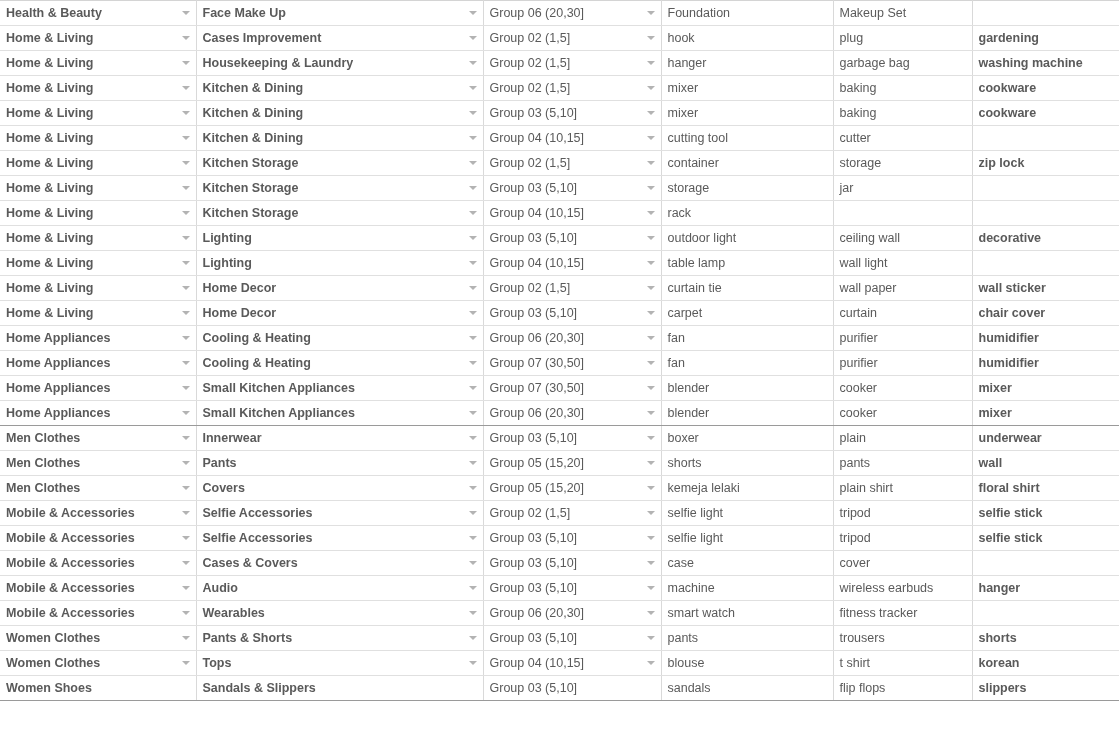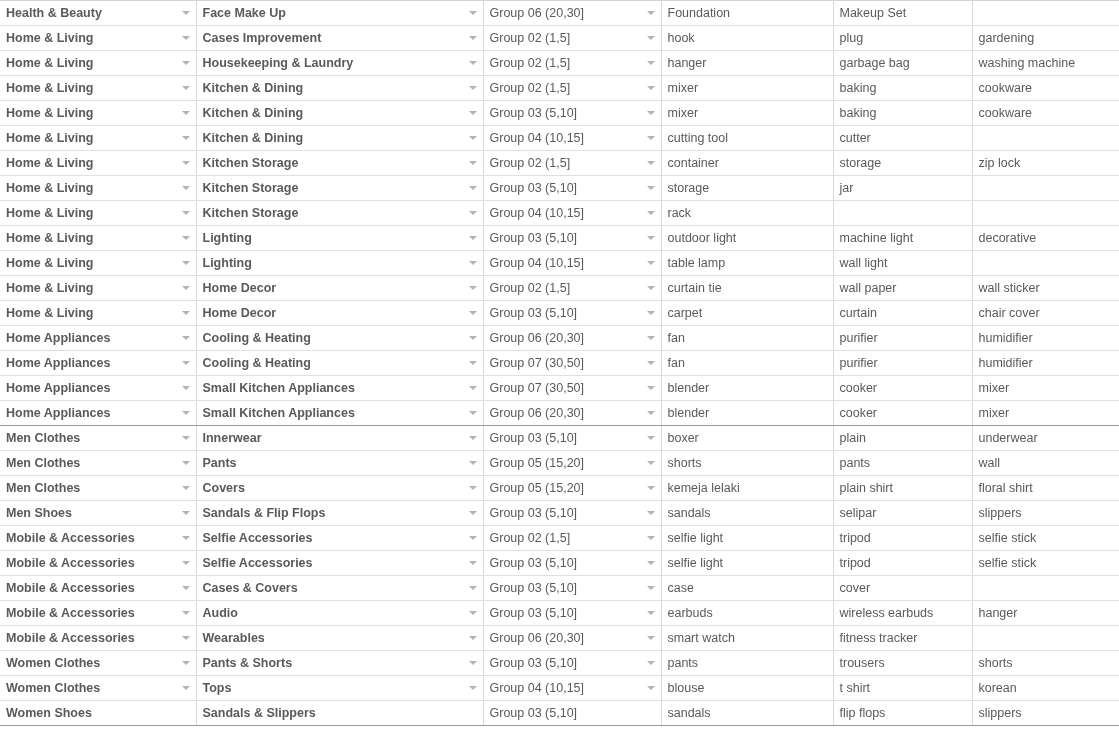--- a/index.html
+++ b/index.html
@@ -32,21 +32,21 @@
     border-right: 1px solid #d9d9d9;
     font-size: 12.5px;
     color: #5a5a5a;
     white-space: nowrap;
     overflow: hidden;
     text-overflow: clip;
     vertical-align: middle;
     line-height: 24px;
     background: #ffffff;
   }
-  table.grid td:last-child { border-right: none; }
+  table.grid td:last-child { border-right: none; font-weight: bold; }
 
   
   col.c1 { width: 196px; }
   col.c2 { width: 287px; }
   col.c3 { width: 178px; }
   col.c4 { width: 172px; }
   col.c5 { width: 139px; }
   col.c6 { width: 147px; }
 
   
@@ -165,21 +165,21 @@
           <td class="filter"><span class="cell-text">Group 04 (10,15]</span><span class="caret"></span></td>
           <td><span class="cell-text">rack</span></td>
           <td><span class="cell-text"></span></td>
           <td><span class="cell-text"></span></td>
         </tr>
         <tr>
           <td class="bold filter"><span class="cell-text">Home &amp; Living</span><span class="caret"></span></td>
           <td class="bold filter"><span class="cell-text">Lighting</span><span class="caret"></span></td>
           <td class="filter"><span class="cell-text">Group 03 (5,10]</span><span class="caret"></span></td>
           <td><span class="cell-text">outdoor light</span></td>
-          <td><span class="cell-text">machine light</span></td>
+          <td><span class="cell-text">ceiling wall</span></td>
           <td><span class="cell-text">decorative</span></td>
         </tr>
         <tr>
           <td class="bold filter"><span class="cell-text">Home &amp; Living</span><span class="caret"></span></td>
           <td class="bold filter"><span class="cell-text">Lighting</span><span class="caret"></span></td>
           <td class="filter"><span class="cell-text">Group 04 (10,15]</span><span class="caret"></span></td>
           <td><span class="cell-text">table lamp</span></td>
           <td><span class="cell-text">wall light</span></td>
           <td><span class="cell-text"></span></td>
         </tr>
@@ -249,28 +249,20 @@
         </tr>
         <tr>
           <td class="bold filter"><span class="cell-text">Men Clothes</span><span class="caret"></span></td>
           <td class="bold filter"><span class="cell-text">Covers</span><span class="caret"></span></td>
           <td class="filter"><span class="cell-text">Group 05 (15,20]</span><span class="caret"></span></td>
           <td><span class="cell-text">kemeja lelaki</span></td>
           <td><span class="cell-text">plain shirt</span></td>
           <td><span class="cell-text">floral shirt</span></td>
         </tr>
         <tr>
-          <td class="bold filter"><span class="cell-text">Men Shoes</span><span class="caret"></span></td>
-          <td class="bold filter"><span class="cell-text">Sandals &amp; Flip Flops</span><span class="caret"></span></td>
-          <td class="filter"><span class="cell-text">Group 03 (5,10]</span><span class="caret"></span></td>
-          <td><span class="cell-text">sandals</span></td>
-          <td><span class="cell-text">selipar</span></td>
-          <td><span class="cell-text">slippers</span></td>
-        </tr>
-        <tr>
           <td class="bold filter"><span class="cell-text">Mobile &amp; Accessories</span><span class="caret"></span></td>
           <td class="bold filter"><span class="cell-text">Selfie Accessories</span><span class="caret"></span></td>
           <td class="filter"><span class="cell-text">Group 02 (1,5]</span><span class="caret"></span></td>
           <td><span class="cell-text">selfie light</span></td>
           <td><span class="cell-text">tripod</span></td>
           <td><span class="cell-text">selfie stick</span></td>
         </tr>
         <tr>
           <td class="bold filter"><span class="cell-text">Mobile &amp; Accessories</span><span class="caret"></span></td>
           <td class="bold filter"><span class="cell-text">Selfie Accessories</span><span class="caret"></span></td>
@@ -284,21 +276,21 @@
           <td class="bold filter"><span class="cell-text">Cases &amp; Covers</span><span class="caret"></span></td>
           <td class="filter"><span class="cell-text">Group 03 (5,10]</span><span class="caret"></span></td>
           <td><span class="cell-text">case</span></td>
           <td><span class="cell-text">cover</span></td>
           <td><span class="cell-text"></span></td>
         </tr>
         <tr>
           <td class="bold filter"><span class="cell-text">Mobile &amp; Accessories</span><span class="caret"></span></td>
           <td class="bold filter"><span class="cell-text">Audio</span><span class="caret"></span></td>
           <td class="filter"><span class="cell-text">Group 03 (5,10]</span><span class="caret"></span></td>
-          <td><span class="cell-text">earbuds</span></td>
+          <td><span class="cell-text">machine</span></td>
           <td><span class="cell-text">wireless earbuds</span></td>
           <td><span class="cell-text">hanger</span></td>
         </tr>
         <tr>
           <td class="bold filter"><span class="cell-text">Mobile &amp; Accessories</span><span class="caret"></span></td>
           <td class="bold filter"><span class="cell-text">Wearables</span><span class="caret"></span></td>
           <td class="filter"><span class="cell-text">Group 06 (20,30]</span><span class="caret"></span></td>
           <td><span class="cell-text">smart watch</span></td>
           <td><span class="cell-text">fitness tracker</span></td>
           <td><span class="cell-text"></span></td>

